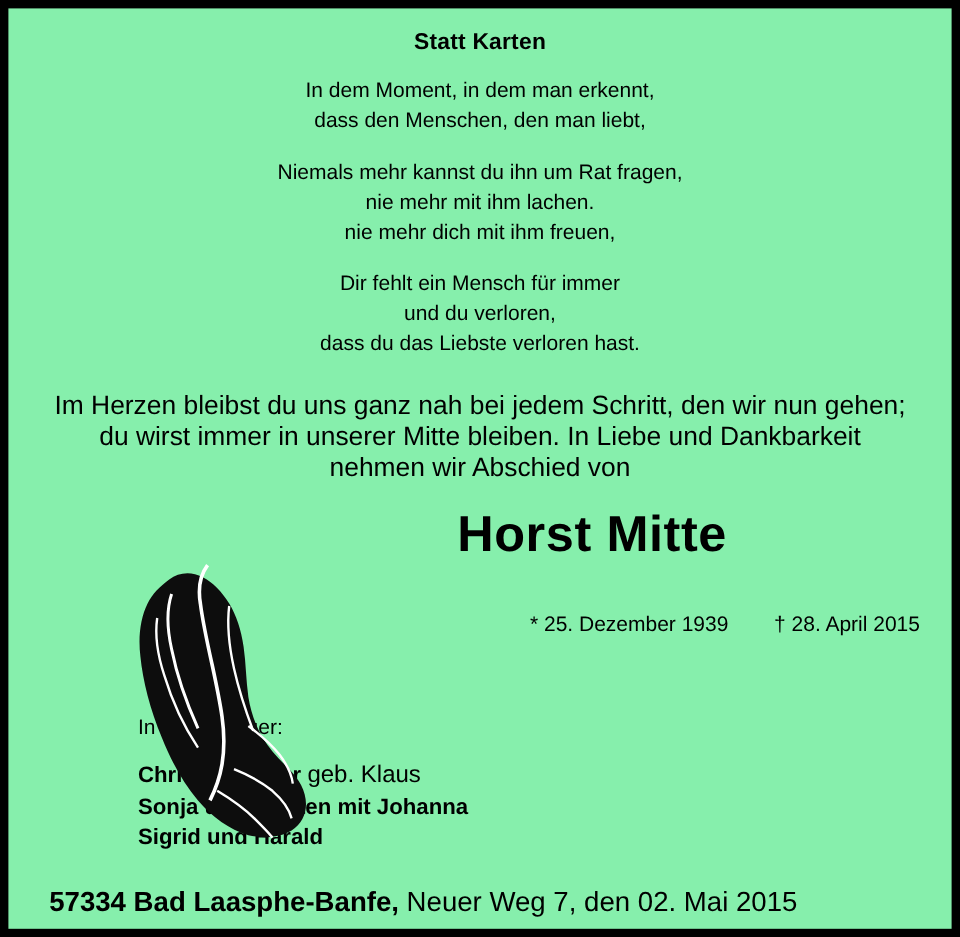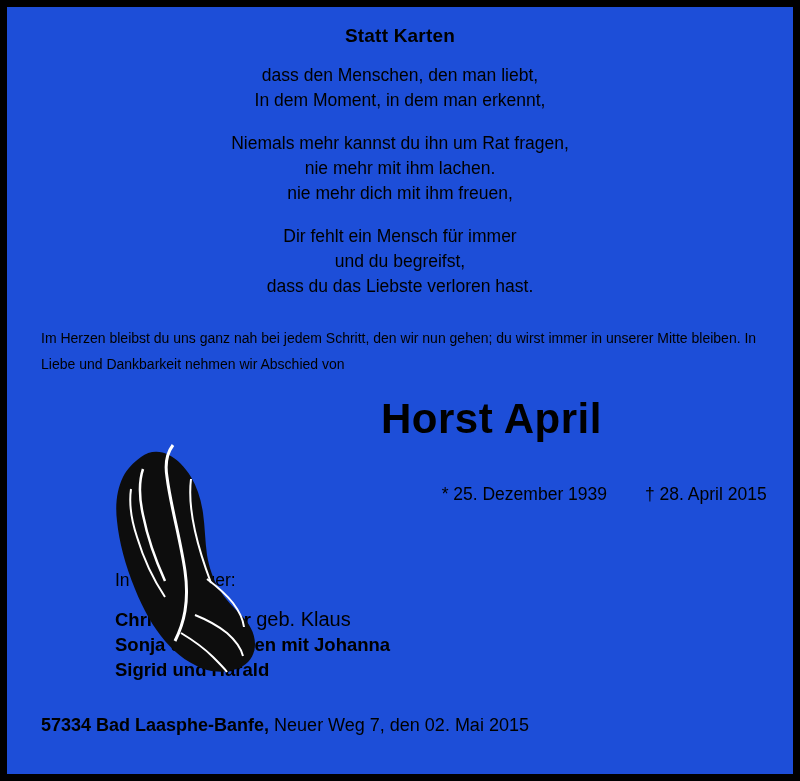--- a/index.html
+++ b/index.html
@@ -9,21 +9,21 @@
   }
   body {
     font-family: "Liberation Sans", sans-serif;
     color: #000000;
   }
   .obituary {
     position: relative;
     width: 800px;
     height: 781px;
     box-sizing: border-box;
-    background: #1d4ed8;
+    background: #86efac;
     border: 7px solid #000000;
     overflow: hidden;
   }
   .inner {
     position: absolute;
     top: 0;
     left: 0;
     right: 0;
     bottom: 0;
     padding: 10px 34px 0 34px;
@@ -44,24 +44,24 @@
     line-height: 25px;
   }
   .verse .stanza {
     margin-bottom: 18px;
   }
   .verse .stanza:last-child {
     margin-bottom: 1px;
   }
 
   .dedication {
-    font-size: 14px;
+    font-size: 22px;
     line-height: 26px;
     margin-top: 26px;
-    text-align: left;
+    text-align: center;
   }
 
   .main-area {
     position: relative;
     margin-top: 14px;
     min-height: 300px;
   }
 
   .hands {
     position: absolute;
@@ -109,49 +109,49 @@
   }
   .mourner-line .suffix {
     font-weight: normal;
     font-size: 20px;
   }
 
   .footer {
     margin-top: 18px;
   }
   .address-line {
-    font-size: 18px;
+    font-size: 23px;
     line-height: 24px;
     margin-bottom: 18px;
   }
   .address-line .bold {
     font-weight: bold;
   }
 </style>
 </head>
 <body>
 
 <div class="obituary">
   <div class="inner">
 
     <div class="heading">Statt Karten</div>
 
     <div class="verse">
       <div class="stanza">
+        <div>In dem Moment, in dem man erkennt,</div>
         <div>dass den Menschen, den man liebt,</div>
-        <div>In dem Moment, in dem man erkennt,</div>
       </div>
       <div class="stanza">
         <div>Niemals mehr kannst du ihn um Rat fragen,</div>
         <div>nie mehr mit ihm lachen.</div>
         <div>nie mehr dich mit ihm freuen,</div>
       </div>
       <div class="stanza">
         <div>Dir fehlt ein Mensch für immer</div>
-        <div>und du begreifst,</div>
+        <div>und du verloren,</div>
         <div>dass du das Liebste verloren hast.</div>
       </div>
     </div>
 
     <div class="dedication">Im Herzen bleibst du uns ganz nah bei jedem Schritt, den wir nun gehen; du wirst immer in unserer Mitte bleiben. In Liebe und Dankbarkeit nehmen wir Abschied von</div>
 
     <div class="main-area">
 
       <div class="hands">
         <svg viewBox="0 0 190 255" width="190" height="255" xmlns="http://www.w3.org/2000/svg" aria-hidden="true">
@@ -162,21 +162,21 @@
             <path d="M44 70 C42 84 44 100 50 118 C56 138 66 160 78 178" fill="none" stroke="#ffffff" stroke-width="2"></path>
             <path d="M104 60 C102 76 104 94 108 112 C112 130 118 148 124 164" fill="none" stroke="#ffffff" stroke-width="2"></path>
             <path d="M120 160 C128 166 138 174 146 184 C152 192 156 200 157 208" fill="none" stroke="#ffffff" stroke-width="2"></path>
             <path d="M108 196 C118 200 130 206 140 214 C148 221 154 229 156 237" fill="none" stroke="#ffffff" stroke-width="2"></path>
             <path d="M94 214 C104 220 116 228 126 238 C133 245 138 250 140 253" fill="none" stroke="#ffffff" stroke-width="2"></path>
           </g>
         </svg>
       </div>
 
       <div class="name-block">
-        <div class="deceased-name">Horst April</div>
+        <div class="deceased-name">Horst Mitte</div>
         <div class="dates">
           <span>* 25. Dezember 1939</span><span class="gap"></span><span>† 28. April 2015</span>
         </div>
       </div>
 
       <div class="mourners">
         <div class="mourners-title">In stiller Trauer:</div>
         <div class="mourner-line">
           <span>Christa Wagner</span>
           <span class="suffix">geb. Klaus</span>

